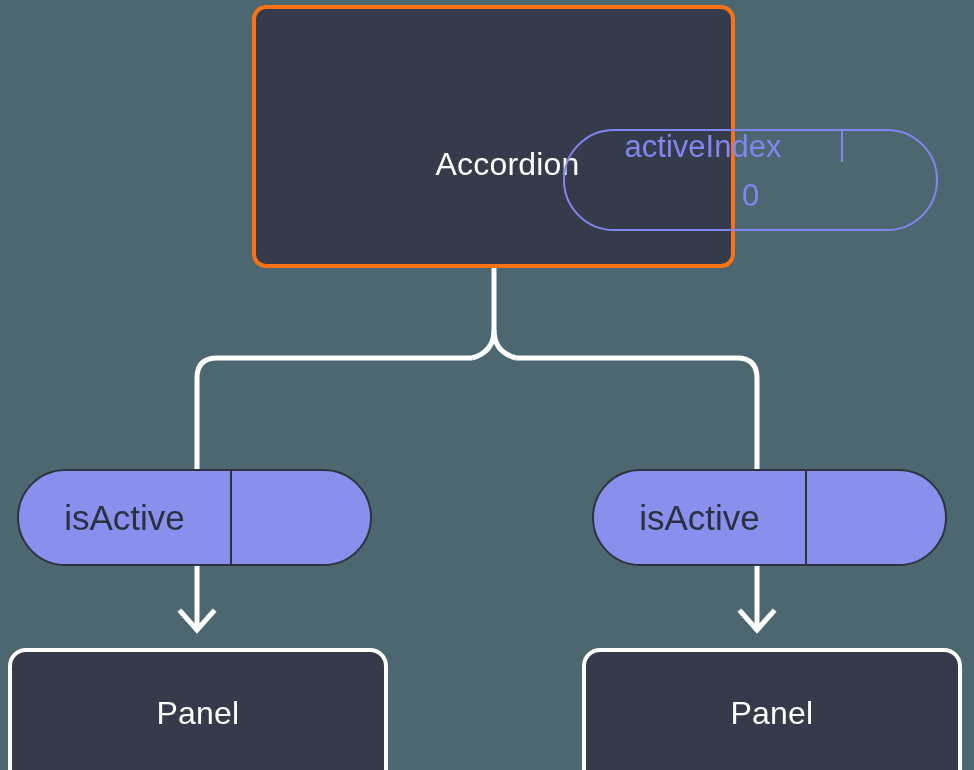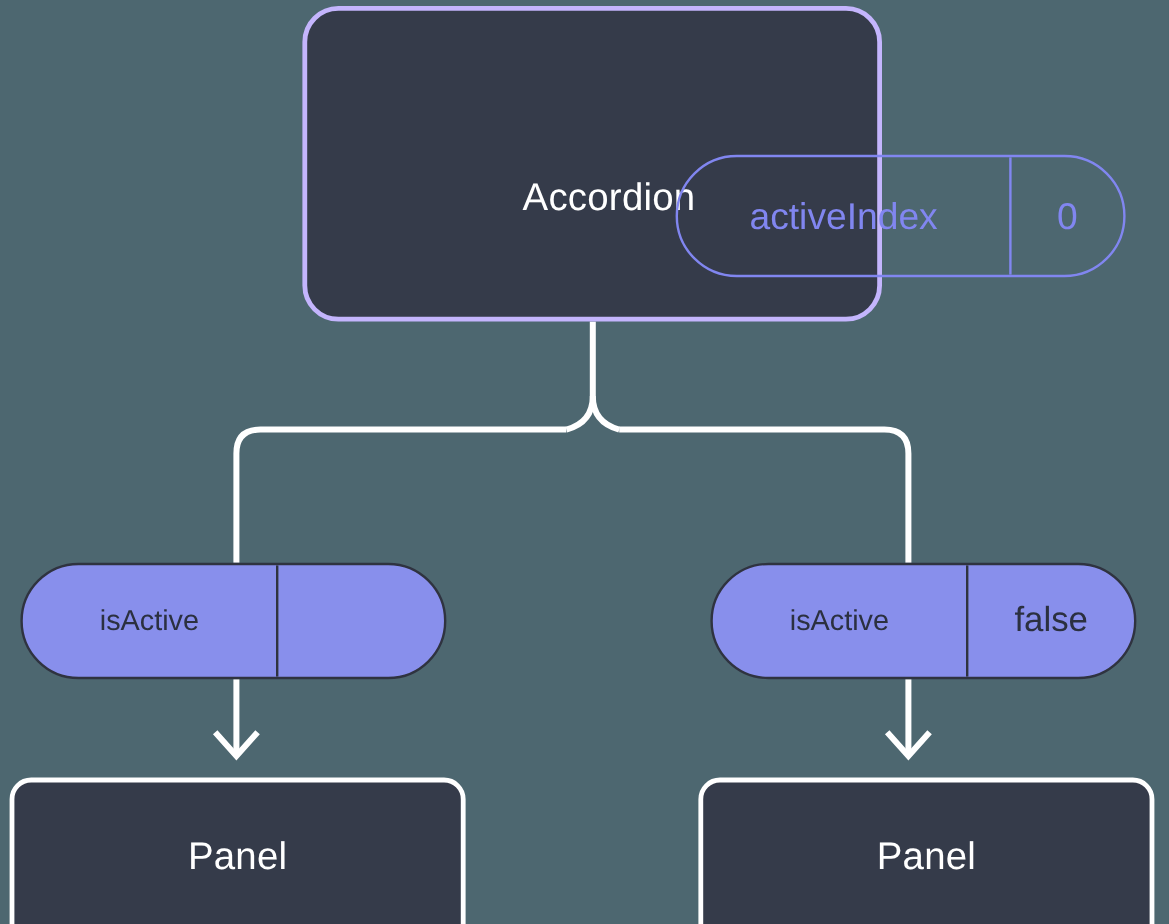--- a/index.html
+++ b/index.html
@@ -29,22 +29,22 @@
     width: 974px;
     height: 770px;
     pointer-events: none;
   }
 
   
   .node-box {
     position: absolute;
     box-sizing: border-box;
     background: #353b4a;
-    border: 4px solid #c4b5fd;
-    border-radius: 30px;
+    border: 4px solid #f97316;
+    border-radius: 14px;
     display: flex;
     align-items: flex-start;
     justify-content: center;
     padding-left: 28px;
   }
 
   #accordion-box {
     left: 252px;
     top: 5px;
     width: 483px;
@@ -108,20 +108,21 @@
   }
 
   
   #state-pill-activeindex {
     left: 307px;
     top: 120px;
     width: 375px;
     height: 102px;
     border: 2px solid #8186f0;
     background: transparent;
+    flex-direction: column;
   }
   #state-pill-activeindex .pill-key {
     width: 278px;
     font-size: 31px;
     color: #8186f0;
     border-right: 2px solid #8186f0;
   }
   #state-pill-activeindex .pill-val {
     flex: 1;
     font-size: 31px;
@@ -134,21 +135,21 @@
     width: 355px;
     height: 97px;
     background: #888fec;
     border: 2px solid #2f3340;
   }
   #state-pill-isactive-left  { left: 17px; }
   #state-pill-isactive-right { left: 592px; }
 
   .pill-solid .pill-key {
     width: 213px;
-    font-size: 24px;
+    font-size: 35px;
     color: #2b3040;
     border-right: 2px solid #2f3340;
   }
   .pill-solid .pill-val {
     flex: 1;
     font-size: 29px;
     color: #2b3040;
   }
 </style>
 </head>
@@ -189,21 +190,20 @@
       <div class="pill-val">0</div>
     </div>
   </div>
 
   <div class="pill pill-solid" id="state-pill-isactive-left">
     <div class="pill-key">isActive</div>
   </div>
 
   <div class="pill pill-solid" id="state-pill-isactive-right">
     <div class="pill-key">isActive</div>
-    <div class="pill-val">false</div>
   </div>
 
   <div class="panel-box" id="panel-left">
     <div class="node-title">Panel</div>
   </div>
 
   <div class="panel-box" id="panel-right">
     <div class="node-title">Panel</div>
   </div>
 

